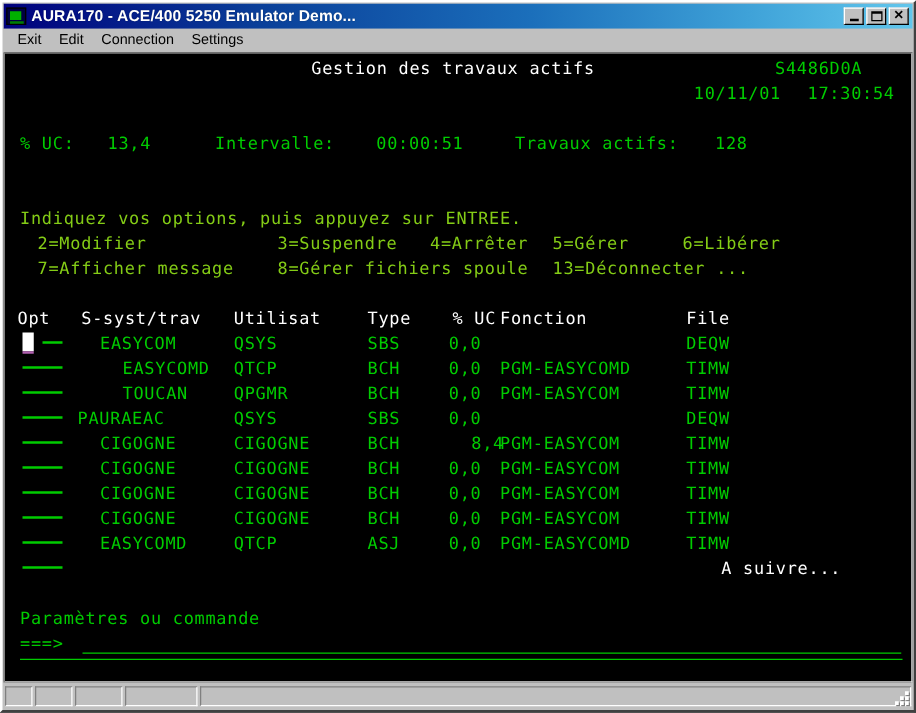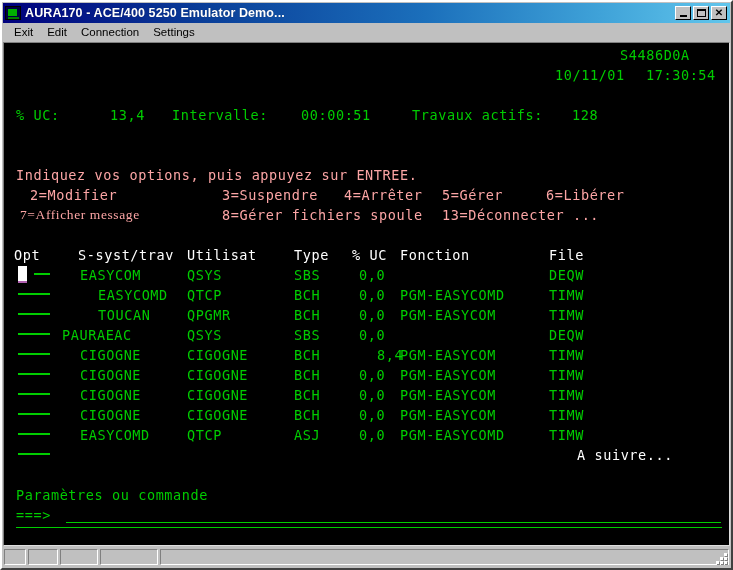--- a/index.html
+++ b/index.html
@@ -164,21 +164,21 @@
     width: 733px;
     padding-top: 2px;
   }
   .row {
     height: 20px;
     white-space: pre;
     position: relative;
   }
   .g  { color: #00cc00; }   
   .w  { color: #ffffff; }   
-  .b  { color: #fca5a5; }   
+  .b  { color: #84cc16; }   
 
   .abs { position: absolute; top: 0; white-space: pre; }
 
   
   .cmdline-rule {
     position: absolute;
     height: 1px;
     background: #00cc00;
   }
   .fkey-rule {
@@ -273,33 +273,34 @@
     <span class="menu-item">Edit</span>
     <span class="menu-item">Connection</span>
     <span class="menu-item">Settings</span>
   </div>
 
   <div class="screen-wrap">
     <div class="screen">
       <div class="term">
 
         <div class="row">
+          <span class="abs w" style="left:245px;">Gestion des travaux actifs</span>
           <span class="abs g" style="left:616px;">S4486D0A</span>
         </div>
 
         <div class="row">
           <span class="abs g" style="left:551px;">10/11/01</span>
           <span class="abs g" style="left:642px;">17:30:54</span>
         </div>
 
         <div class="row"></div>
 
         <div class="row">
           <span class="abs g" style="left:12px;">% UC:</span>
-          <span class="abs g" style="left:82px;margin-left:24px;">13,4</span>
+          <span class="abs g" style="left:82px;">13,4</span>
           <span class="abs g" style="left:168px;">Intervalle:</span>
           <span class="abs g" style="left:297px;">00:00:51</span>
           <span class="abs g" style="left:408px;">Travaux actifs:</span>
           <span class="abs g" style="left:568px;">128</span>
         </div>
 
         <div class="row"></div>
         <div class="row"></div>
 
         <div class="row">
@@ -308,33 +309,33 @@
 
         <div class="row">
           <span class="abs b" style="left:26px;">2=Modifier</span>
           <span class="abs b" style="left:218px;">3=Suspendre</span>
           <span class="abs b" style="left:340px;">4=Arrêter</span>
           <span class="abs b" style="left:438px;">5=Gérer</span>
           <span class="abs b" style="left:542px;">6=Libérer</span>
         </div>
 
         <div class="row">
-          <span class="abs b" style="left:16px;font-family:Liberation Serif, serif;">7=Afficher message</span>
+          <span class="abs b" style="left:26px;">7=Afficher message</span>
           <span class="abs b" style="left:218px;">8=Gérer fichiers spoule</span>
           <span class="abs b" style="left:438px;">13=Déconnecter ...</span>
         </div>
 
         <div class="row"></div>
 
         <div class="row">
           <span class="abs w" style="left:10px;">Opt</span>
-          <span class="abs w" style="left:74px;">S-syst/trav</span>
+          <span class="abs w" style="left:61px;">S-syst/trav</span>
           <span class="abs w" style="left:183px;">Utilisat</span>
           <span class="abs w" style="left:290px;">Type</span>
-          <span class="abs w" style="left:348px;">% UC</span>
+          <span class="abs w" style="left:358px;">% UC</span>
           <span class="abs w" style="left:396px;">Fonction</span>
           <span class="abs w" style="left:545px;">File</span>
         </div>
 
         <div class="row">
           <span class="cursor-block" style="left:14px;top:1px;"></span>
           <span class="cursor-underline" style="left:14px;top:16px;"></span>
           <span class="abs g" style="left:30px;top:8px;width:16px;height:2px;background:#00cc00;"></span>
           <span class="abs g" style="left:76px;">EASYCOM</span>
           <span class="abs g" style="left:183px;">QSYS</span>

